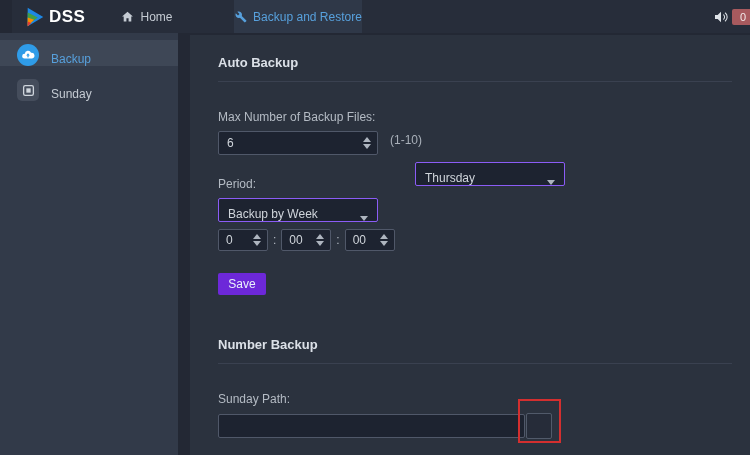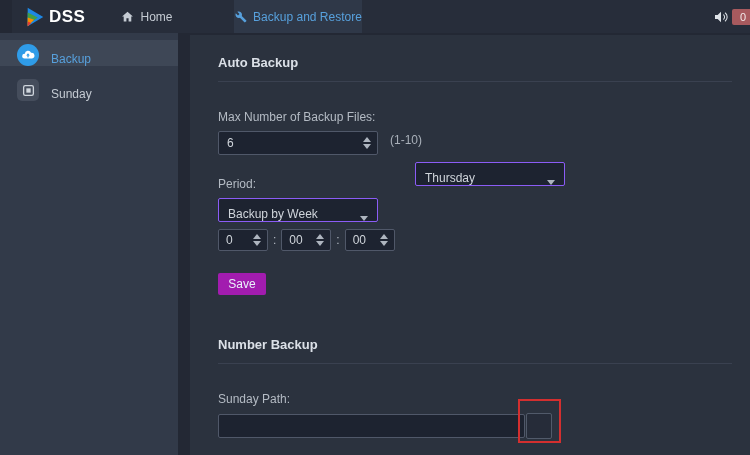--- a/index.html
+++ b/index.html
@@ -99,21 +99,21 @@
     border:1px solid #505869; border-radius:2px;
     display:flex; align-items:center;
   }
   .time-field input {
     background:transparent; border:none; outline:none; color:#d0d5db;
     font-family:"Liberation Sans", sans-serif; font-size:12px;
     width:100%; padding-left:7px;
   }
   .time-sep { margin:0 5px; font-size:12px; color:#b4bbc4; }
   .btn {
-    background:#a21caf; border:none; border-radius:2px; color:#eaf2fb;
+    background:#6d28d9; border:none; border-radius:2px; color:#eaf2fb;
     font-family:"Liberation Sans", sans-serif; font-size:12px;
     display:flex; align-items:center; justify-content:center; cursor:pointer;
   }
   .btn-save { margin-top:22px; width:48px; height:22px; }
   .manual-title { margin-top:42px; }
   .path-row { position:relative; margin-top:7px; display:flex; align-items:center; }
   .path-input {
     width:307px; height:24px; background:#1d2330;
     border:1px solid #505869; border-radius:2px; outline:none;
     color:#d0d5db; font-family:"Liberation Sans", sans-serif; font-size:12px; padding:0 8px;

